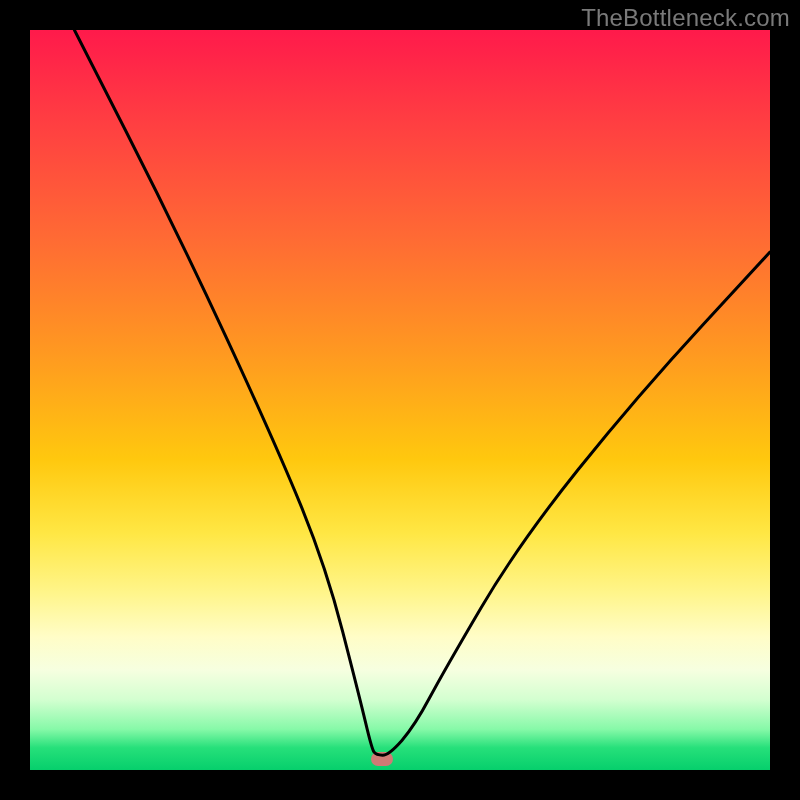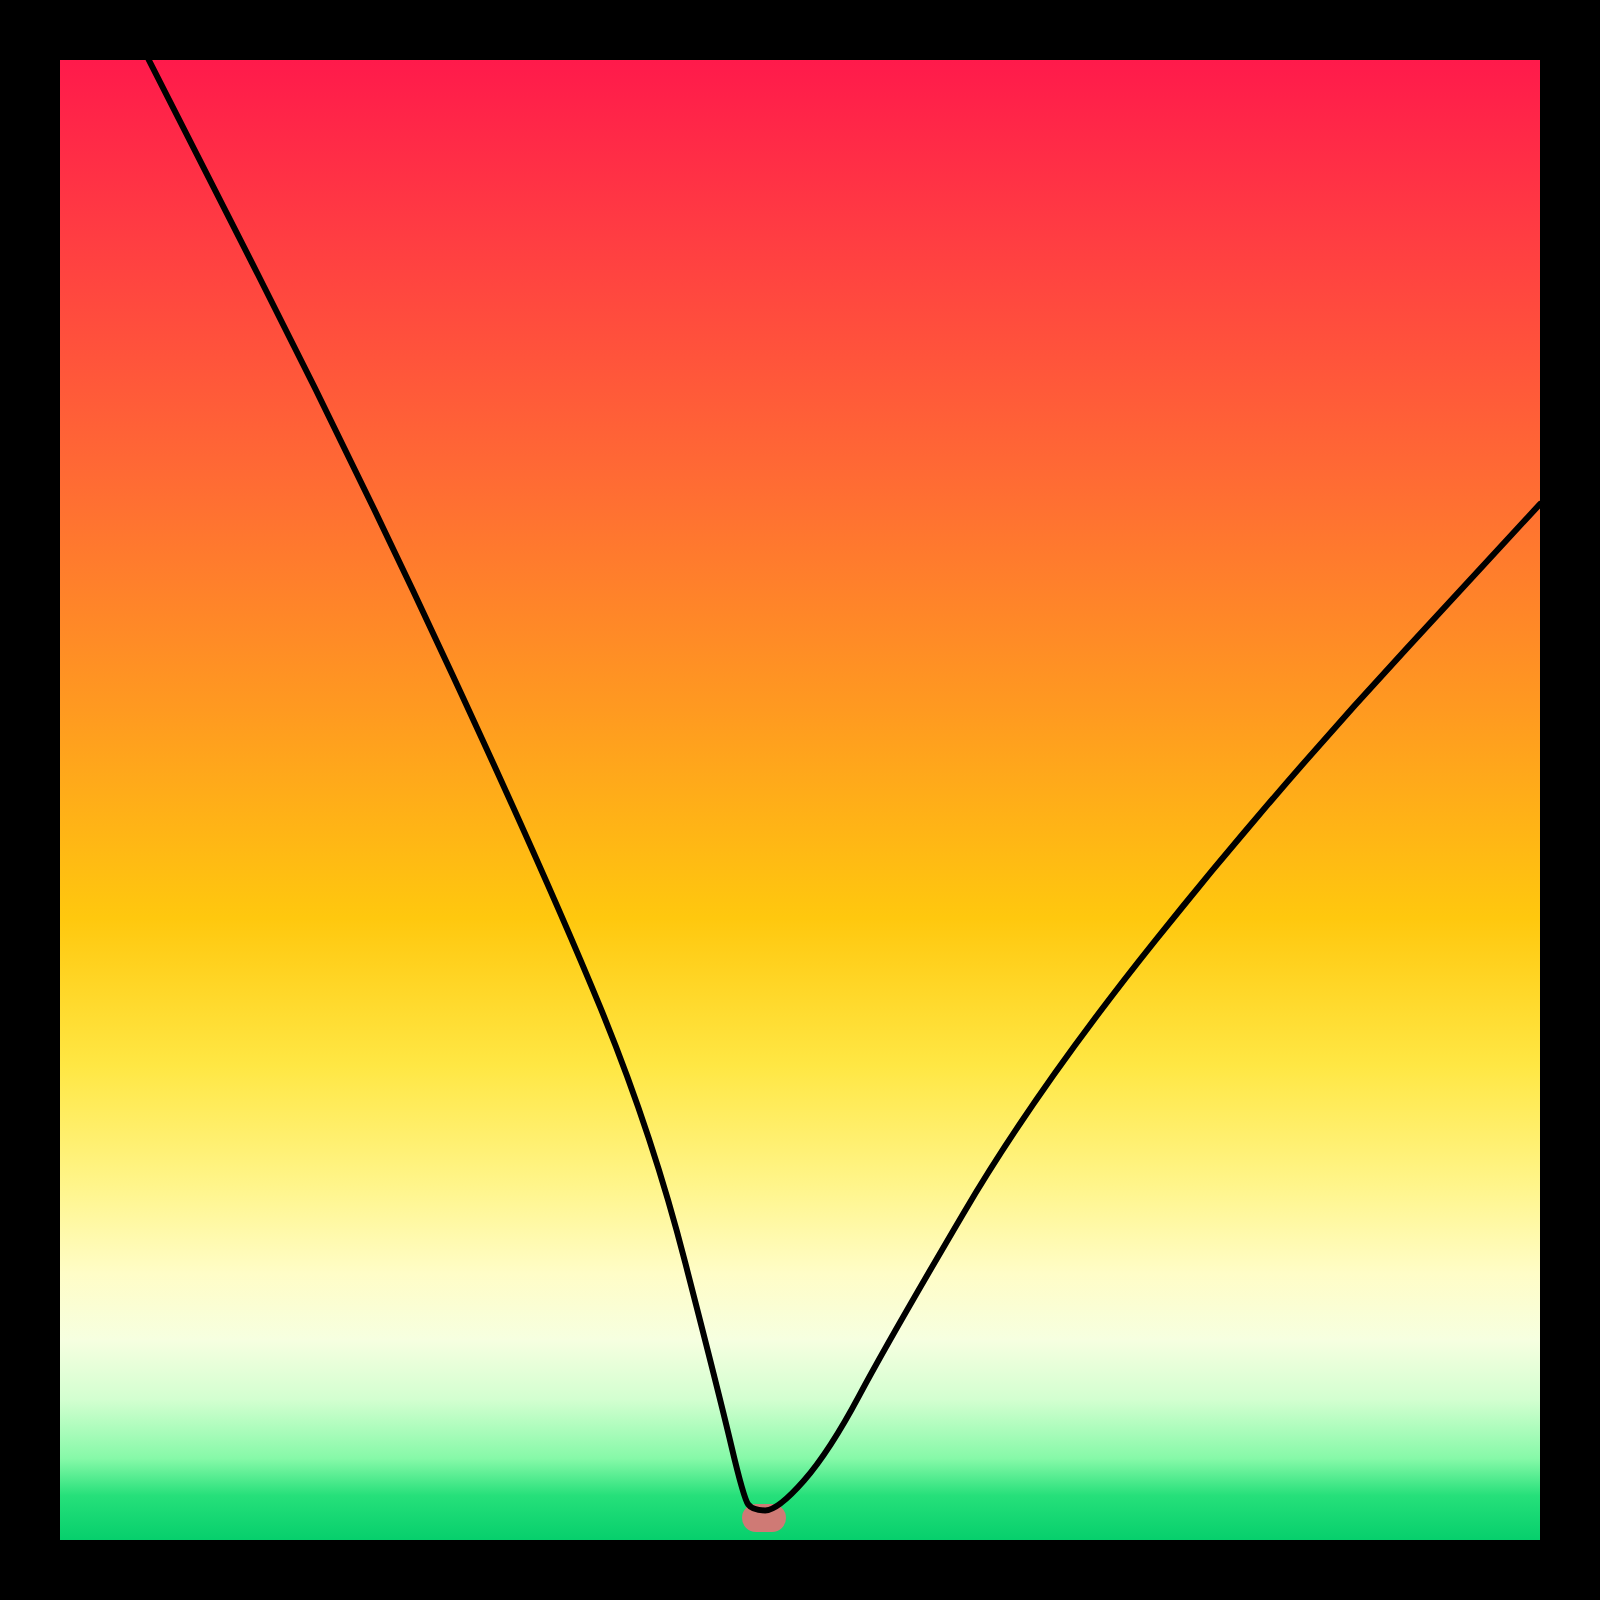--- a/index.html
+++ b/index.html
@@ -82,13 +82,14 @@
 <div class="frame">
 
   <div class="plot">
     <div class="gradient"></div>
     <div class="marker" style="left: 340.5px; top: 721.9px;"></div>
     <svg class="curve" viewBox="0 0 740 740" preserveAspectRatio="none">
       <path d="M 44.4 0.0 Q 44.4 0.0 96.2 101.8 Q 148.0 203.5 196.1 307.1 Q 244.2 410.7 270.1 473.6 Q 296.0 536.5 312.6 601.3 Q 329.3 666.0 335.6 692.6 Q 341.9 719.3 344.1 722.2 Q 346.3 725.2 352.6 725.2 Q 358.9 725.2 371.9 710.4 Q 384.8 695.6 399.6 667.8 Q 414.4 640.1 451.4 577.2 Q 488.4 514.3 547.6 440.3 Q 606.8 366.3 673.4 294.2 T 740.0 222.0 "></path>
     </svg>
   </div>
 
+  <div class="watermark">TheBottleneck.com</div>
 </div>
 
 </body></html>

